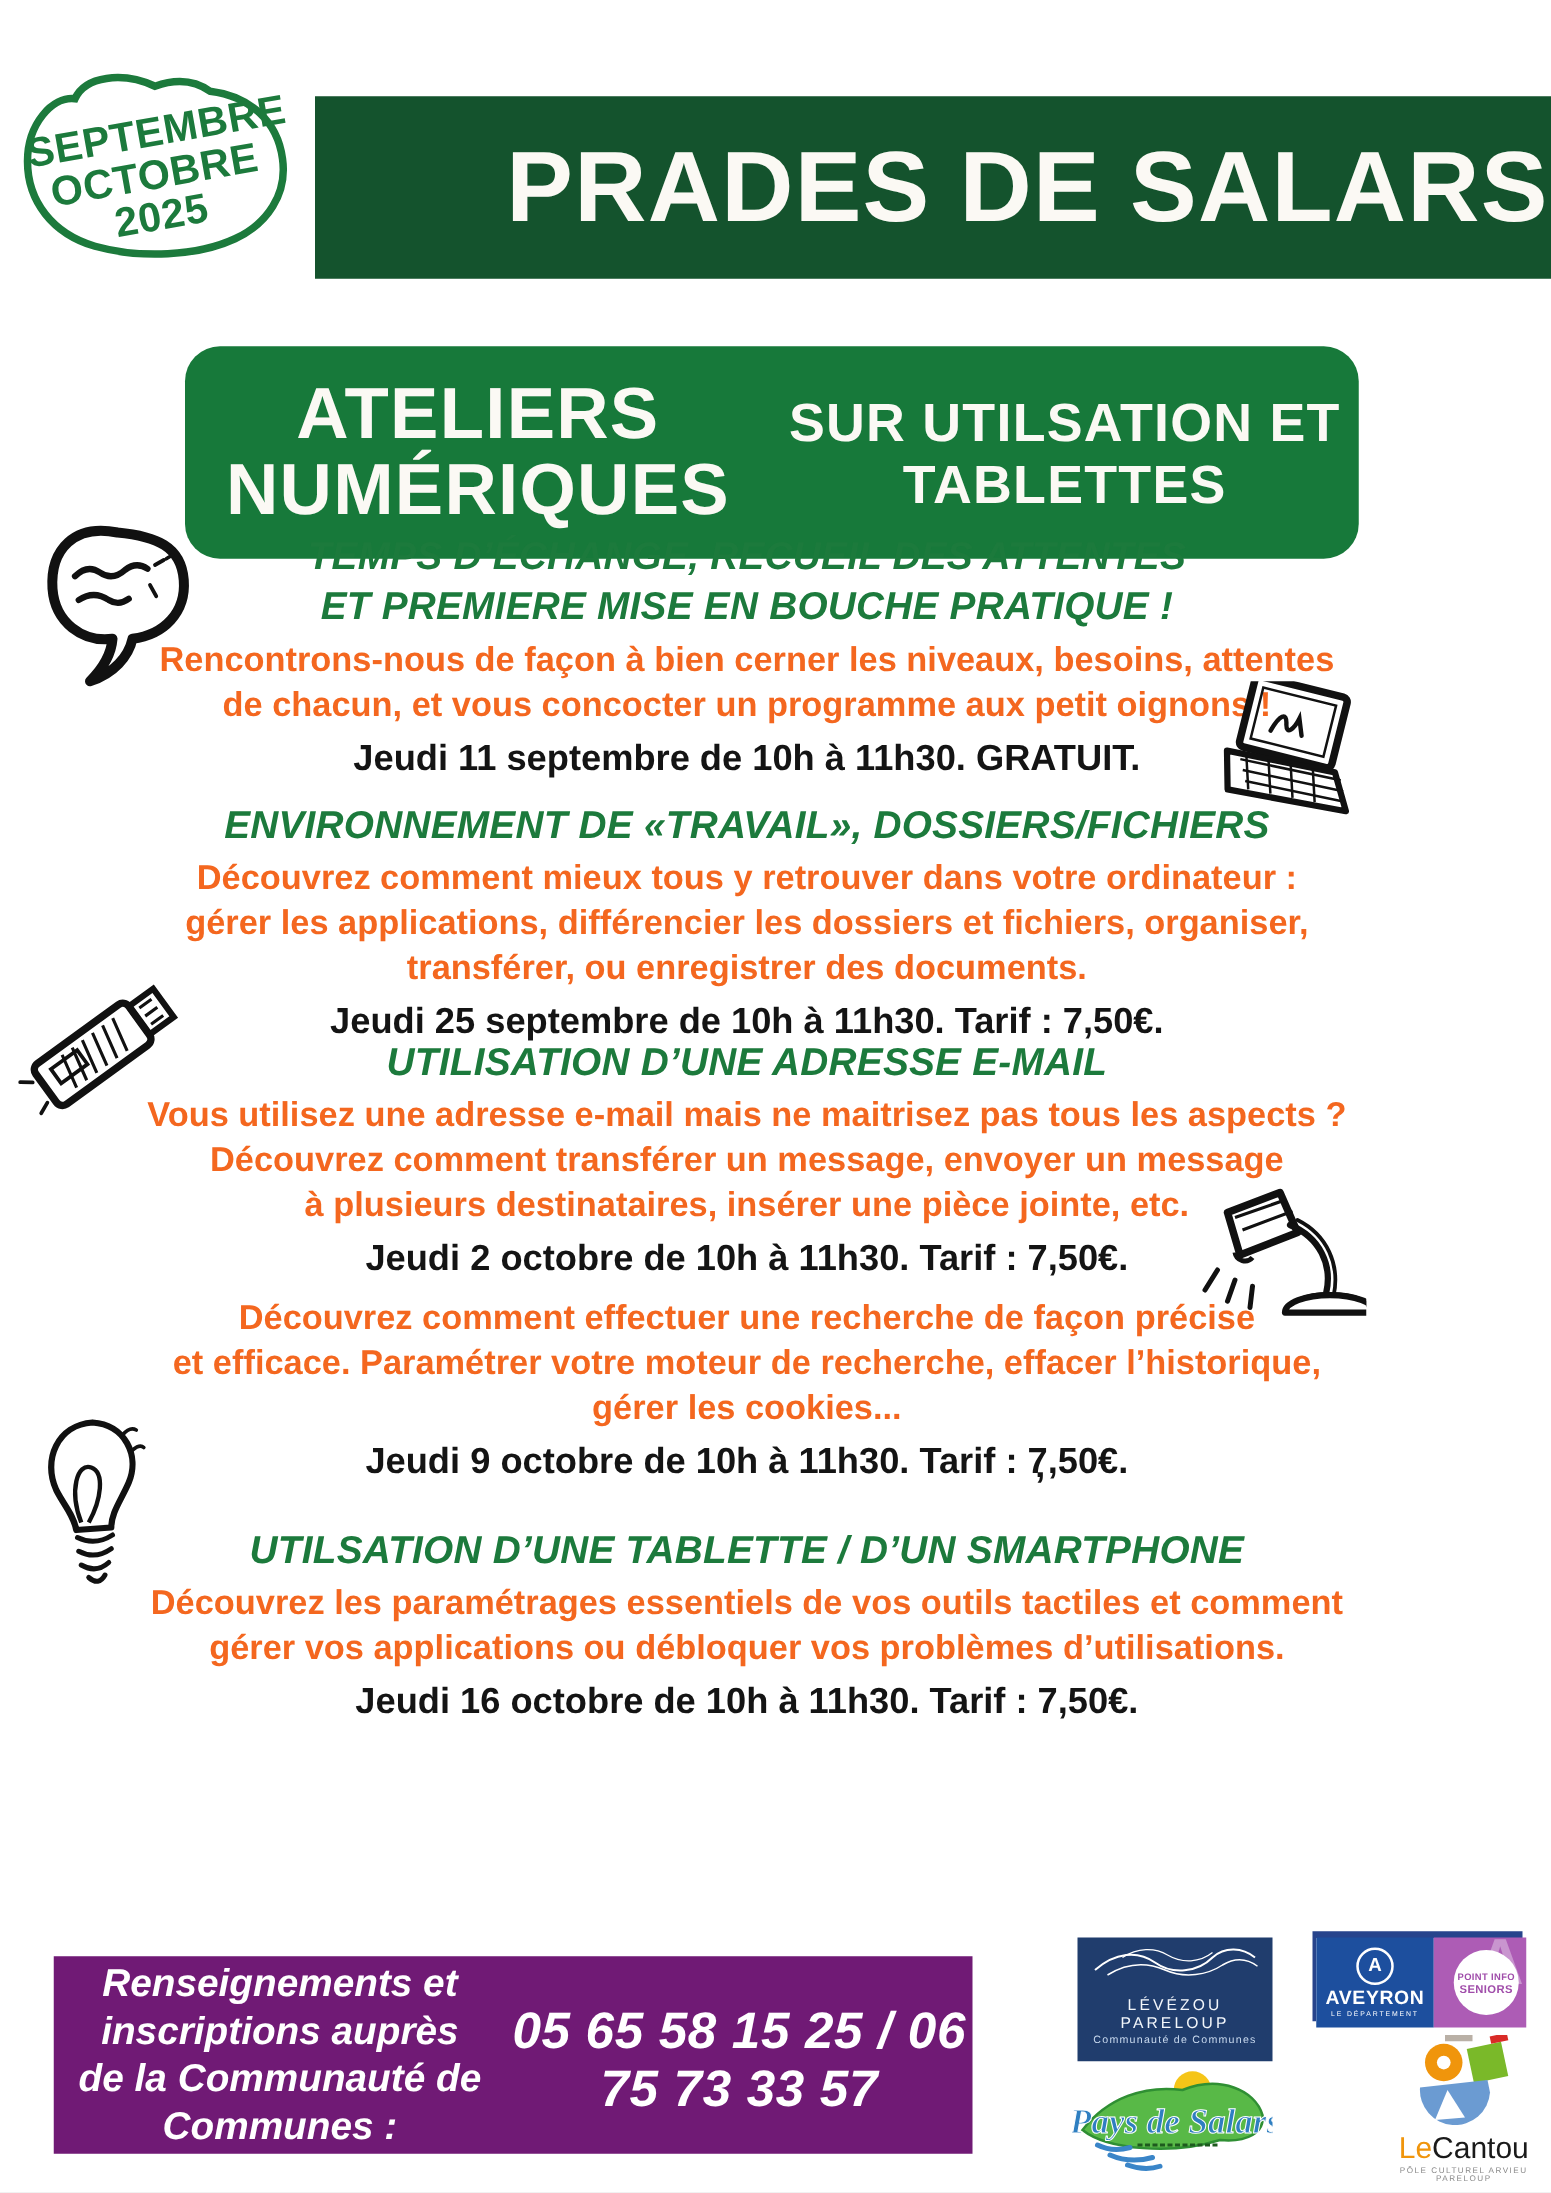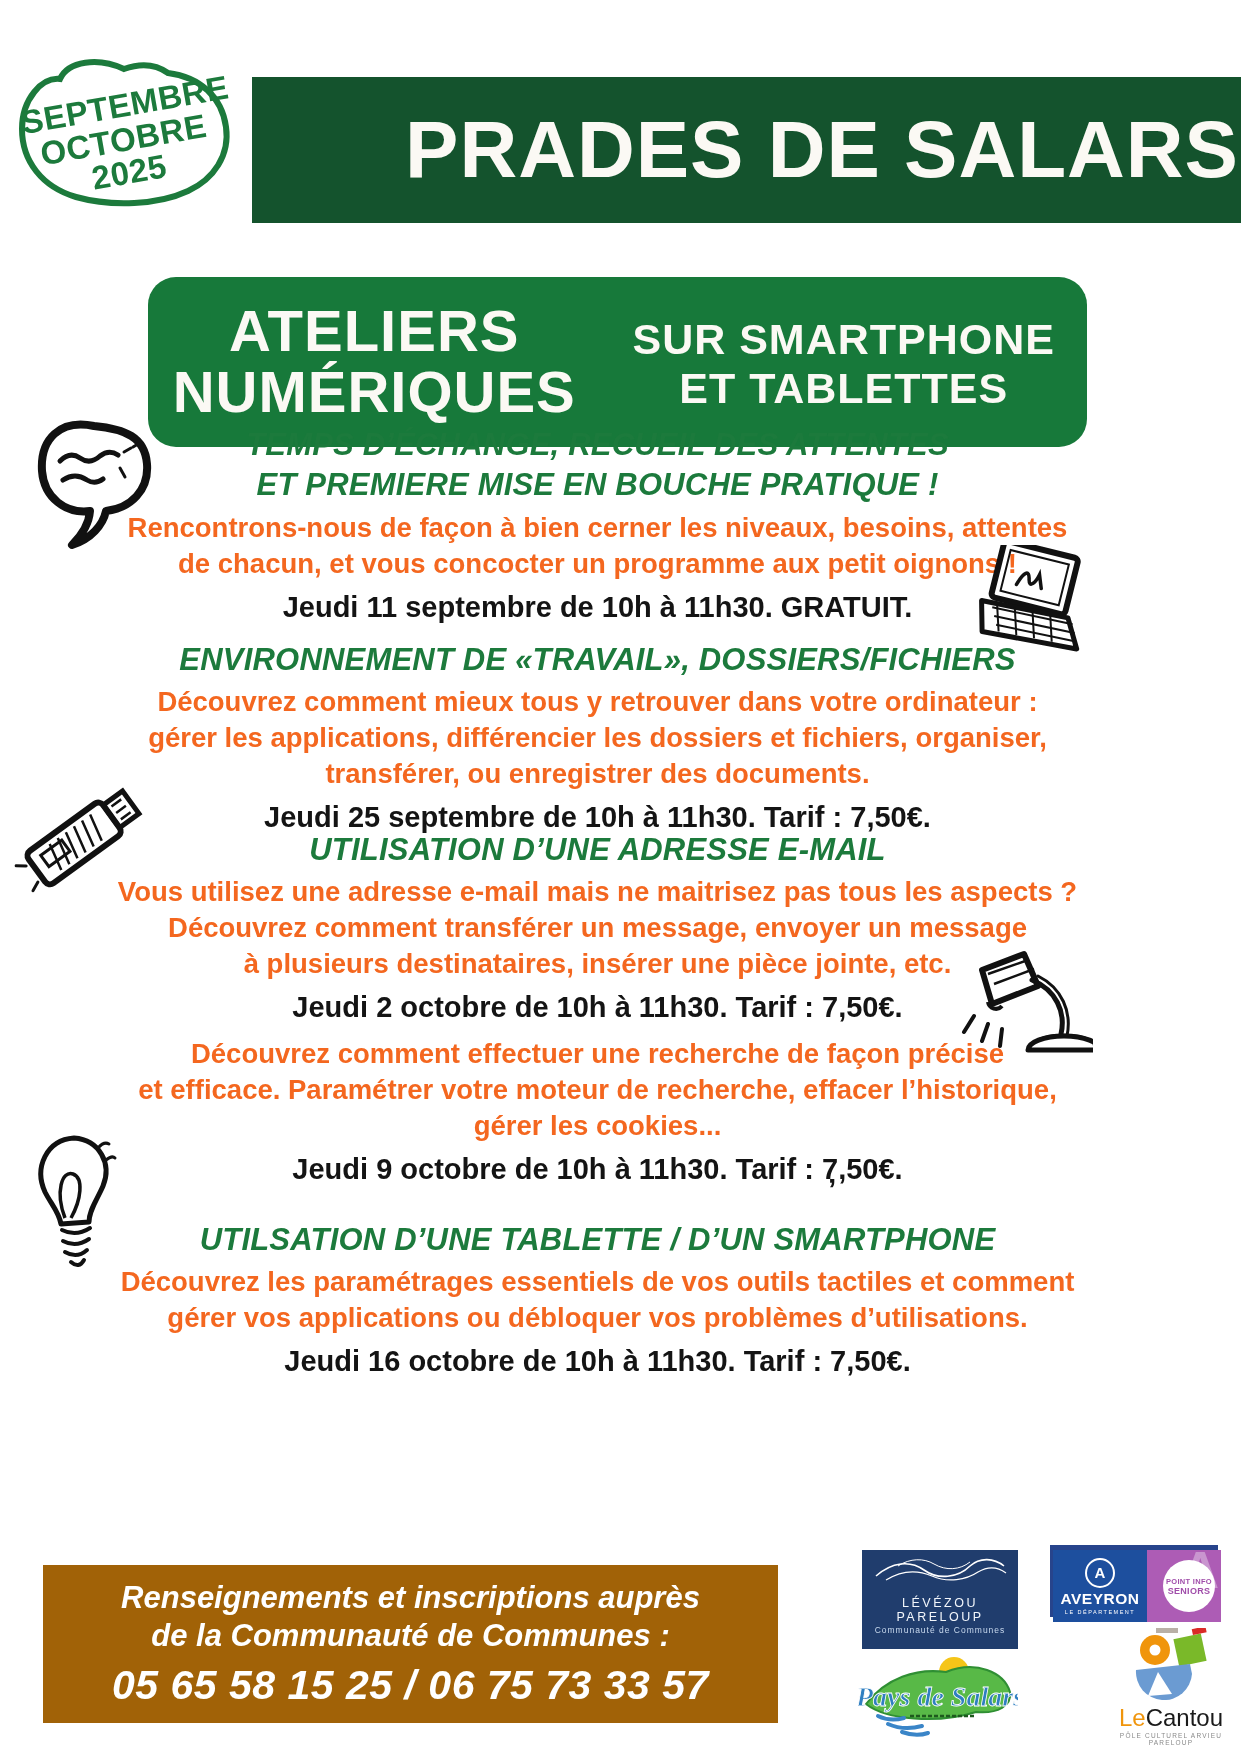--- a/index.html
+++ b/index.html
@@ -45,22 +45,22 @@
   }
   .sec-when{
     margin:9px 0 0; color:#141414; font-weight:bold; font-size:29px;
   }
   .stray-mark{position:absolute; left:828px; top:1172px; color:#141414; font-weight:bold; font-size:30px;}
   
   .sketch{position:absolute;}
   
   .contact-box{
     position:absolute; left:43px; top:1565px; width:735px; height:158px;
-    background:#a16207; color:#ffffff;
-    display:flex; flex-direction:column; align-items:center; justify-content:center;
+    background:#701a75; color:#ffffff;
+    display:flex; align-items:center; justify-content:center;
     text-align:center; font-style:italic;
   }
   .contact-box .c-lines{font-weight:bold; font-size:31px; line-height:1.22; white-space:pre-line;}
   .contact-box .c-phones{font-weight:bold; font-size:41px; margin-top:8px; letter-spacing:.5px;}
   
   .logo-levezou{
     position:absolute; left:862px; top:1550px; width:156px; height:99px;
     background:#203d6d; color:#fff; text-align:center; overflow:hidden;
   }
   .logo-levezou .lev-name{font-size:12.5px; letter-spacing:2.5px; margin-top:2px; color:#f2f6fb;}
@@ -115,21 +115,21 @@
     </svg>
     <div class="stamp-text">SEPTEMBRE
 OCTOBRE
 2025</div>
   </div>
 
   <div class="banner-main">PRADES DE SALARS</div>
 
   <div class="banner-sub">
     <div class="l1">ATELIERS NUMÉRIQUES</div>
-    <div class="l2">SUR SMARTPHONE ET TABLETTES</div>
+    <div class="l2">SUR UTILSATION ET TABLETTES</div>
   </div>
 
   <section class="workshop" style="top:425px;">
     <h2 class="sec-title">TEMPS D’ÉCHANGE, RECUEIL DES ATTENTES
 ET PREMIERE MISE EN BOUCHE PRATIQUE !</h2>
     <p class="sec-body">Rencontrons-nous de façon à bien cerner les niveaux, besoins, attentes
 de chacun, et vous concocter un programme aux petit oignons !</p>
     <p class="sec-when">Jeudi 11 septembre de 10h à 11h30. GRATUIT.</p>
   </section>
 

